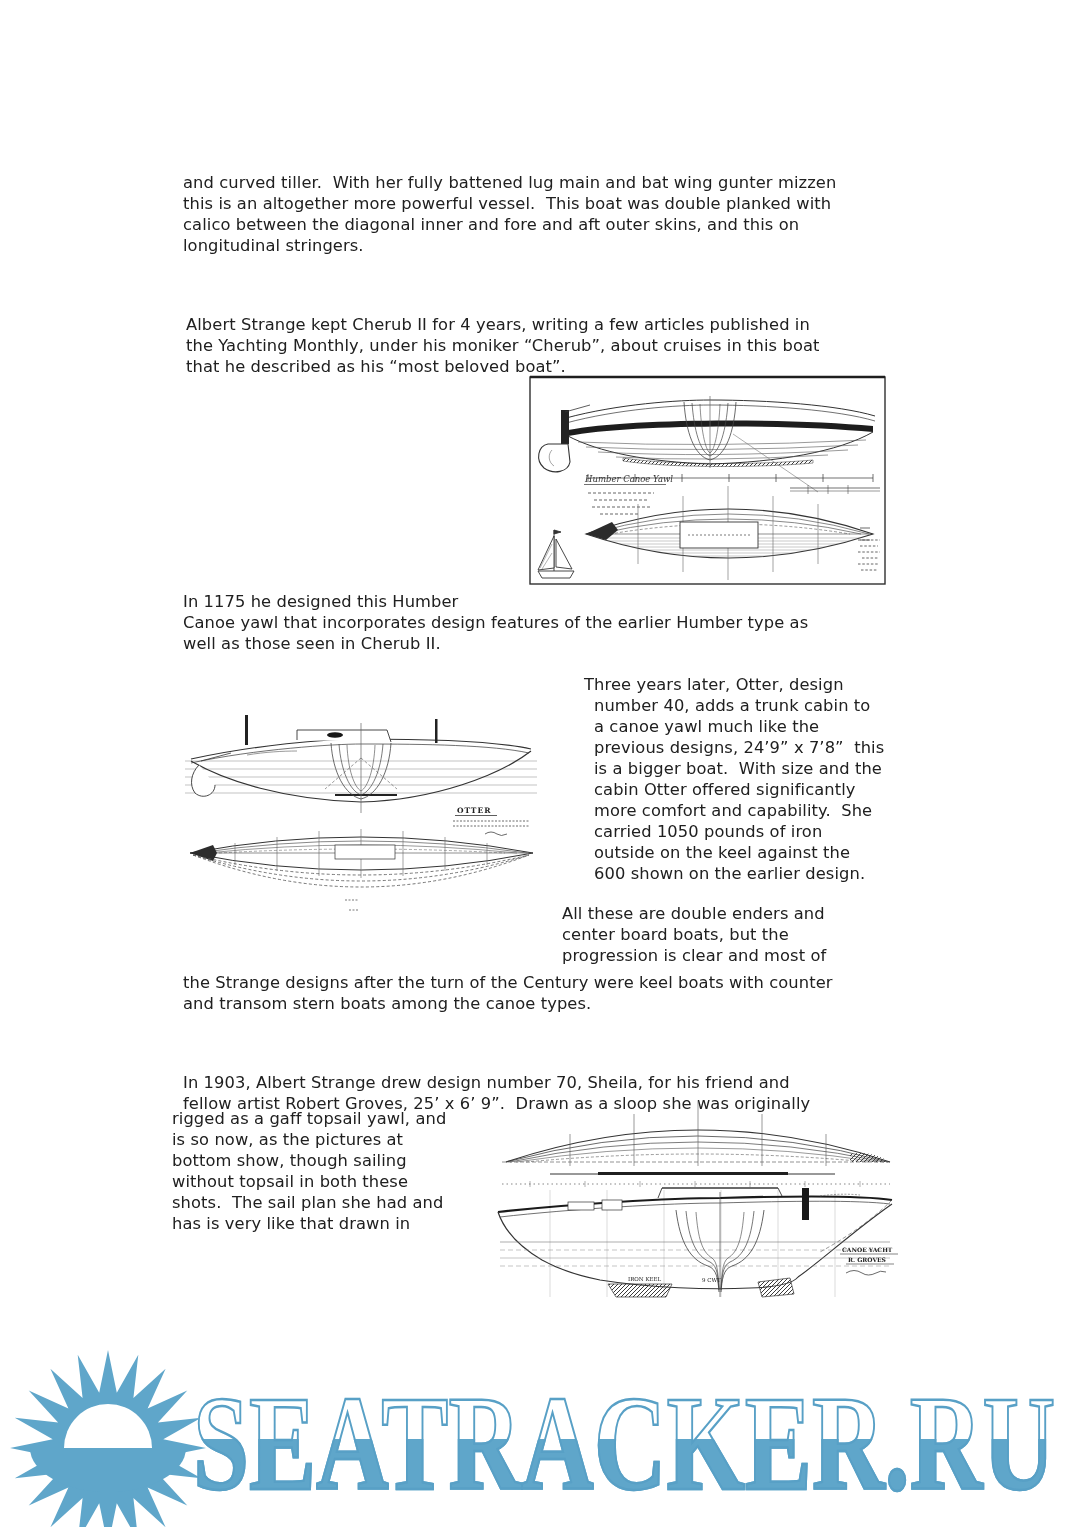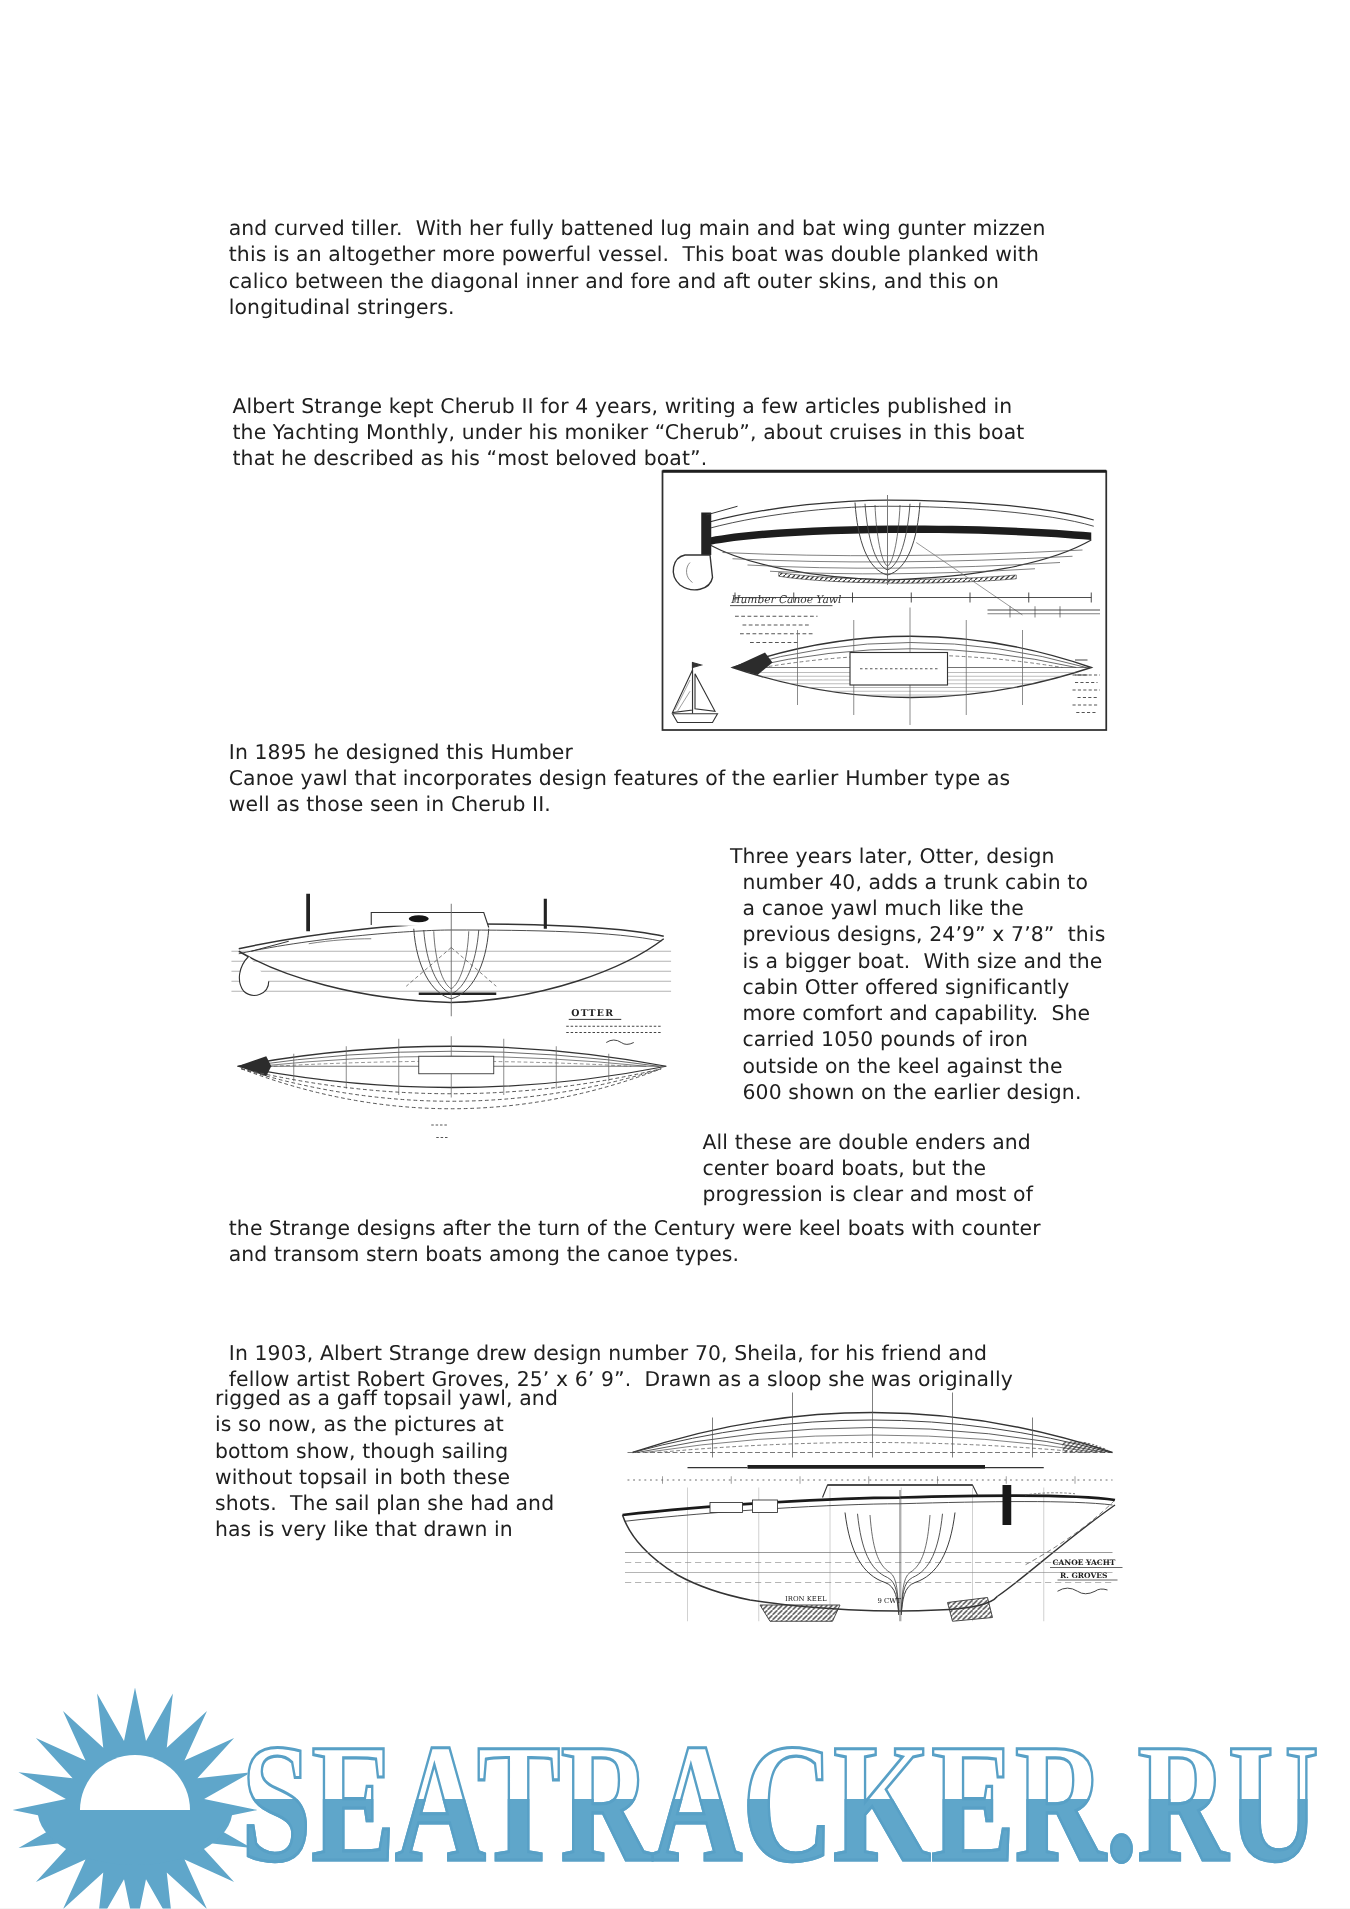--- a/index.html
+++ b/index.html
@@ -133,21 +133,21 @@
         <path d="M12,196 l12,-24 M14,197 l10,-16" stroke="#666" stroke-width=".5"></path>
         <path d="M28,167 L28,195 L44,197 Z"></path>
         <path d="M10,199 L46,199 L42,206 L14,206 Z"></path>
       </g>
       <g stroke="#555" stroke-width=".9" stroke-dasharray="2.5 1.8">
         <path d="M330,168 h22 M332,174 h18 M330,180 h22 M334,186 h16 M330,192 h20 M333,198 h17"></path>
       </g>
     </svg>
   </div>
 
-  <div class="para" style="left:183px;top:591px;">In 1895 he designed this Humber
+  <div class="para" style="left:183px;top:591px;">In 1175 he designed this Humber
 Canoe yawl that incorporates design features of the earlier Humber type as
 well as those seen in Cherub II.</div>
 
   <div class="drawing" style="left:185px;top:703px;">
     <svg width="352" height="215" viewBox="0 0 352 215">
       <g stroke="#9a9a9a" stroke-width=".6">
         <path d="M0,58 H352 M0,66 H352 M0,74 H352 M0,82 H352 M0,90 H352"></path>
       </g>
       <g fill="none" stroke="#333" stroke-width="1">
         <path d="M6,56 C70,42 140,36 176,36 C240,36 310,38 346,46" stroke-width="1.2"></path>

